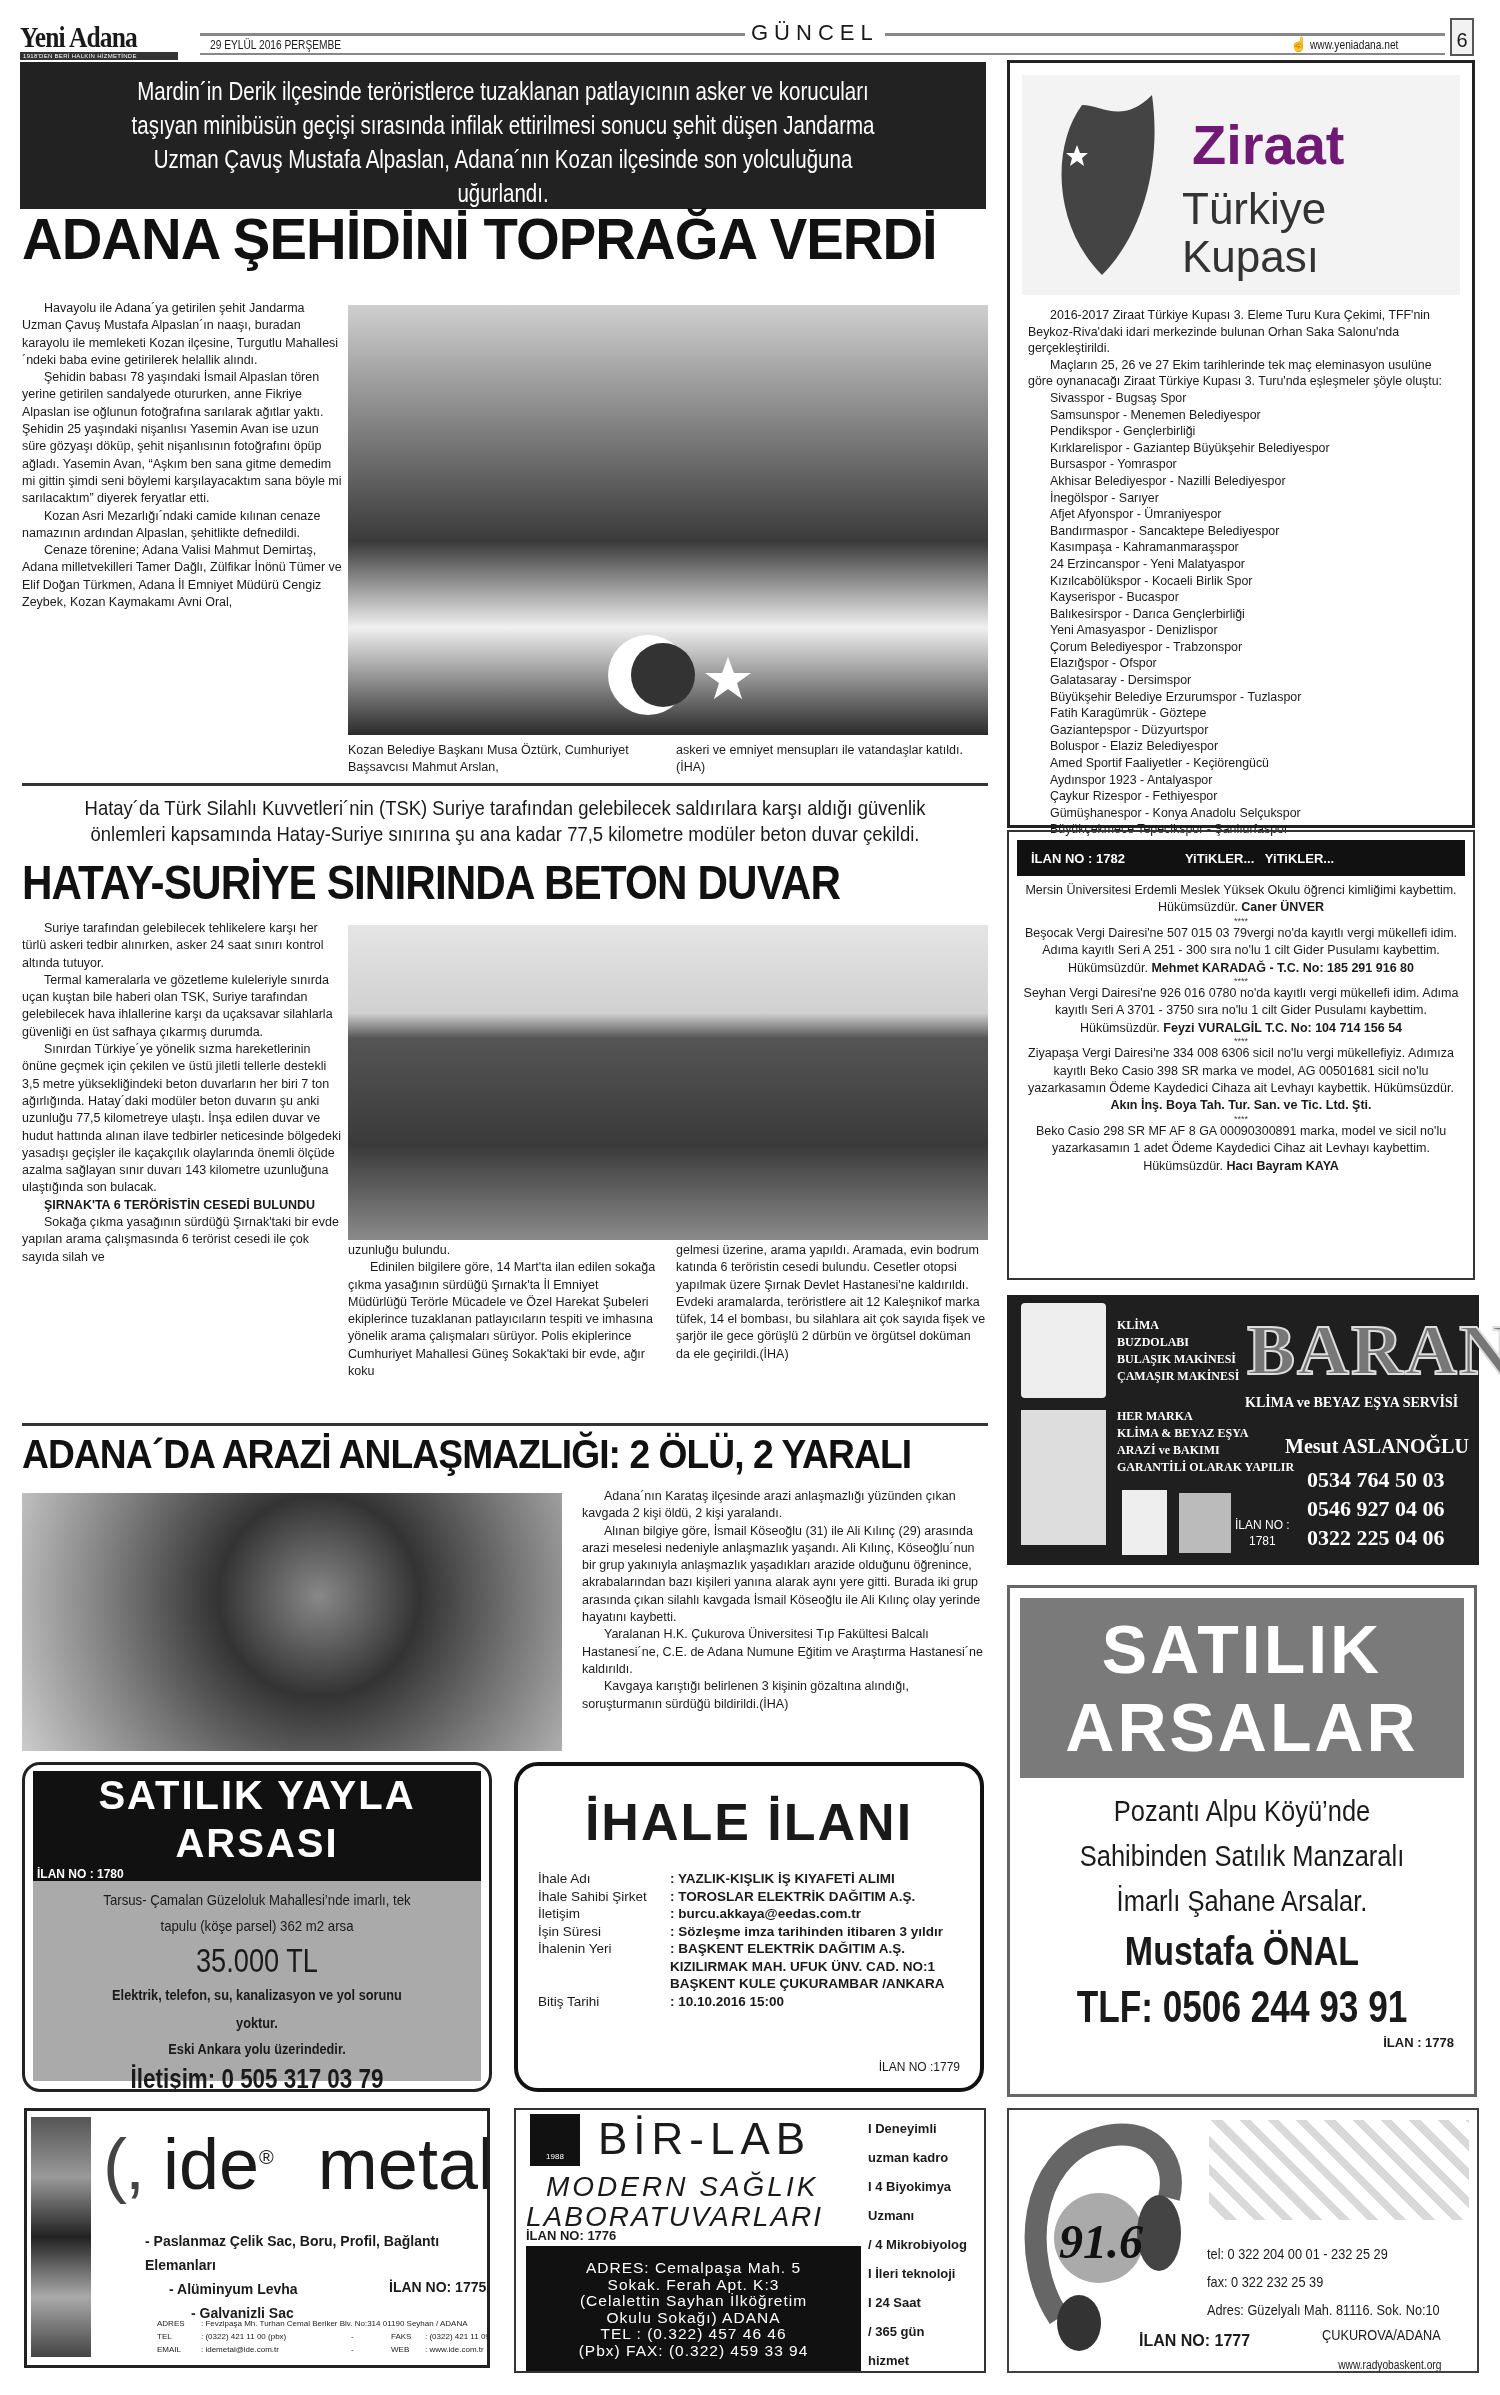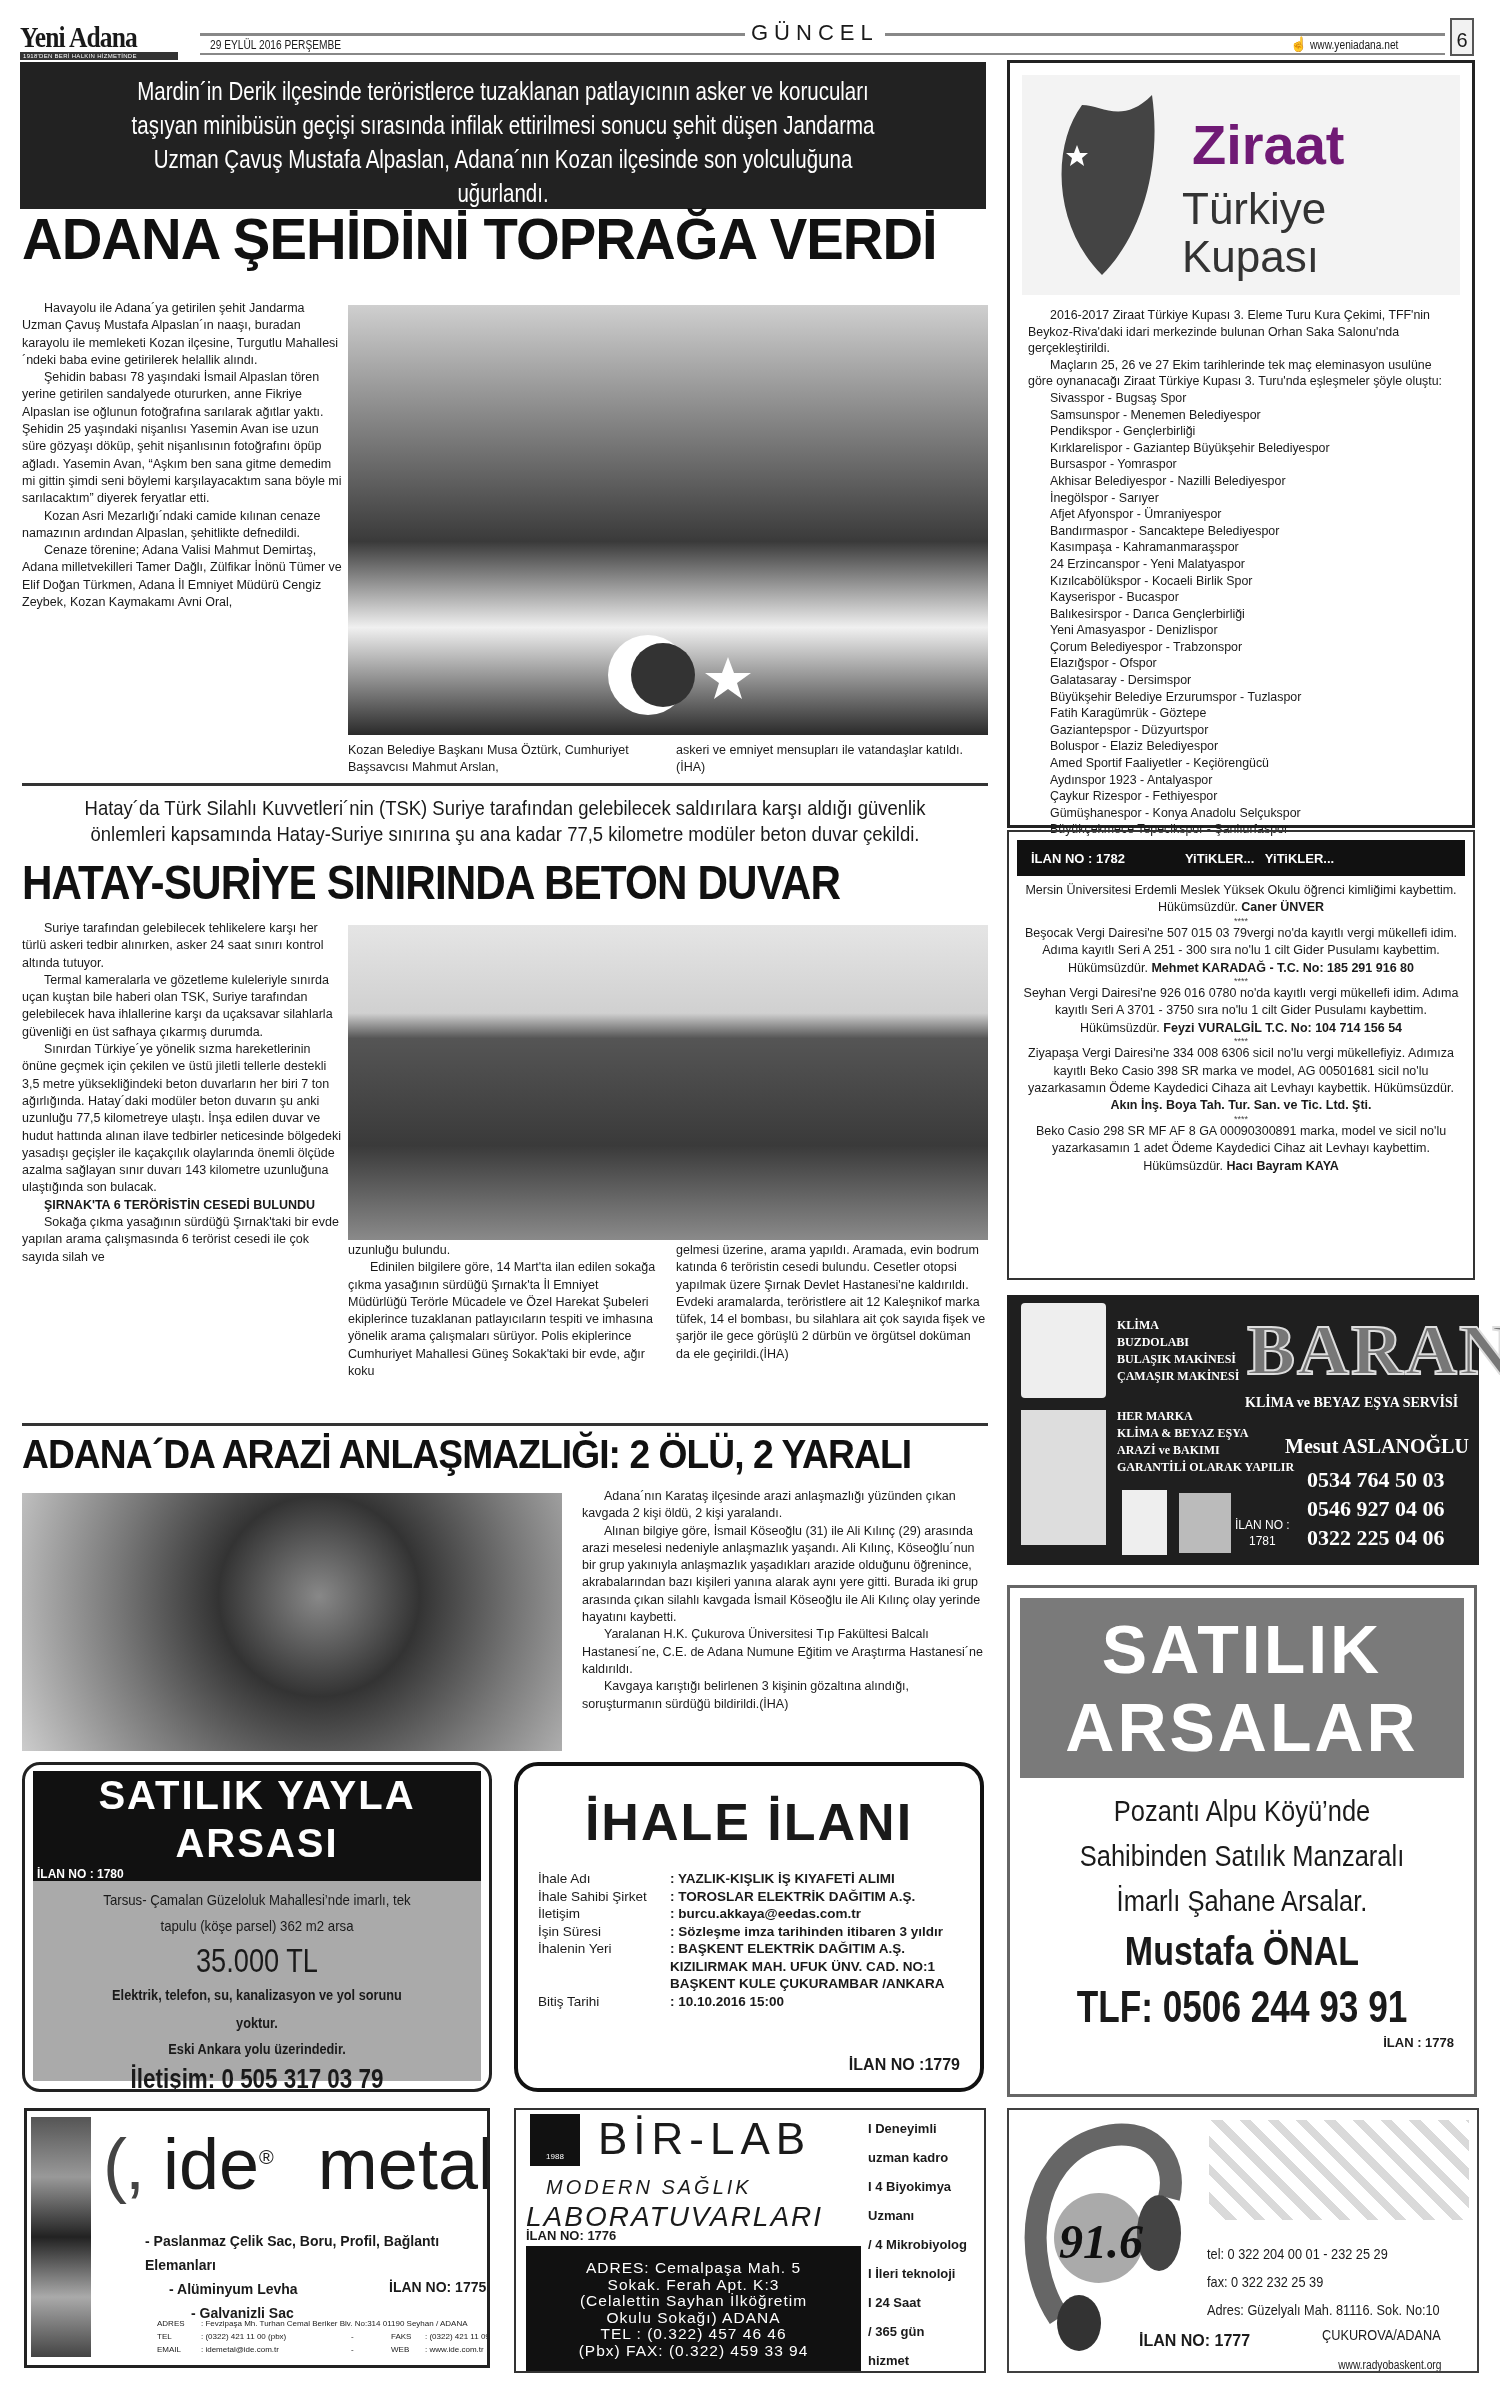--- a/index.html
+++ b/index.html
@@ -240,21 +240,21 @@
       </div>
       <div style="display: flex;">
         <span style="width: 132px; flex-shrink: 0;">İhalenin Yeri</span>
         <span style="font-weight: bold;">: BAŞKENT ELEKTRİK DAĞITIM A.Ş. KIZILIRMAK MAH. UFUK ÜNV. CAD. NO:1 BAŞKENT KULE ÇUKURAMBAR /ANKARA</span>
       </div>
       <div style="display: flex;">
         <span style="width: 132px; flex-shrink: 0;">Bitiş Tarihi</span>
         <span style="font-weight: bold;">: 10.10.2016  15:00</span>
       </div>
     </div>
-  <div style="position:absolute;right:20px;bottom:14px;font-size:16px;font-weight:bold">İLAN NO :1779</div>
+  <div style="position:absolute;right:20px;bottom:14px;font-size:12px;font-weight:normal">İLAN NO :1779</div>
 </div>
 
 <div class="abs" style="left:24px;top:2108px;width:466px;height:260px;border:3px solid #222;overflow:hidden">
   <div style="position:absolute;left:4px;top:6px;width:60px;height:240px;background:linear-gradient(180deg,#555,#999,#222,#aaa,#444)"></div>
   <div style="position:absolute;left:76px;top:6px;font-size:72px;line-height:80px;white-space:nowrap">
     <span style="color:#444">(‚</span>
     <span>ide</span><sup style="font-size:20px">®</sup>
     <span style="margin-left:24px">metal</span>
   </div>
   <div style="position:absolute;left:118px;top:118px;font-size:14px;font-weight:bold;line-height:24px">
@@ -275,21 +275,21 @@
       <span>: idemetal@ide.com.tr</span>
       <span>-</span>
       <span>WEB</span>
       <span>: www.ide.com.tr</span>
   </div>
 </div>
 
 <div class="abs" style="left:514px;top:2108px;width:472px;height:265px;border:2px solid #333;overflow:hidden">
   <div style="position:absolute;left:14px;top:4px;width:50px;height:52px;background:#111;color:#fff;font-size:8px;text-align:center;padding-top:38px"><span>1988</span></div>
   <div style="position:absolute;left:82px;top:2px;font-size:44px;letter-spacing:6px;line-height:54px">BİR-LAB</div>
-  <div style="position:absolute;left:30px;top:62px;font-size:20px;font-style:italic;letter-spacing:3px;line-height:30px">MODERN SAĞLIK</div>
+  <div style="position:absolute;left:30px;top:62px;font-size:28px;font-style:italic;letter-spacing:3px;line-height:30px">MODERN SAĞLIK</div>
   <div style="position:absolute;left:10px;top:92px;font-size:28px;font-style:italic;letter-spacing:2px;line-height:30px">LABORATUVARLARI</div>
   <div style="position:absolute;left:10px;top:118px;font-size:13px;font-weight:bold">İLAN NO: 1776</div>
   <div id="birlabaddr" style="position:absolute;left:10px;top:136px;width:335px;height:126px;background:#111;color:#fff;font-size:15.5px;line-height:16.5px;text-align:center;padding-top:14px;letter-spacing:1px">
       <div>ADRES: Cemalpaşa Mah. 5</div>
       <div>Sokak. Ferah Apt. K:3</div>
       <div>(Celalettin Sayhan İlköğretim</div>
       <div>Okulu Sokağı)        ADANA</div>
       <div>TEL : (0.322) 457 46 46</div>
       <div>(Pbx) FAX: (0.322) 459 33 94</div>
     </div>

